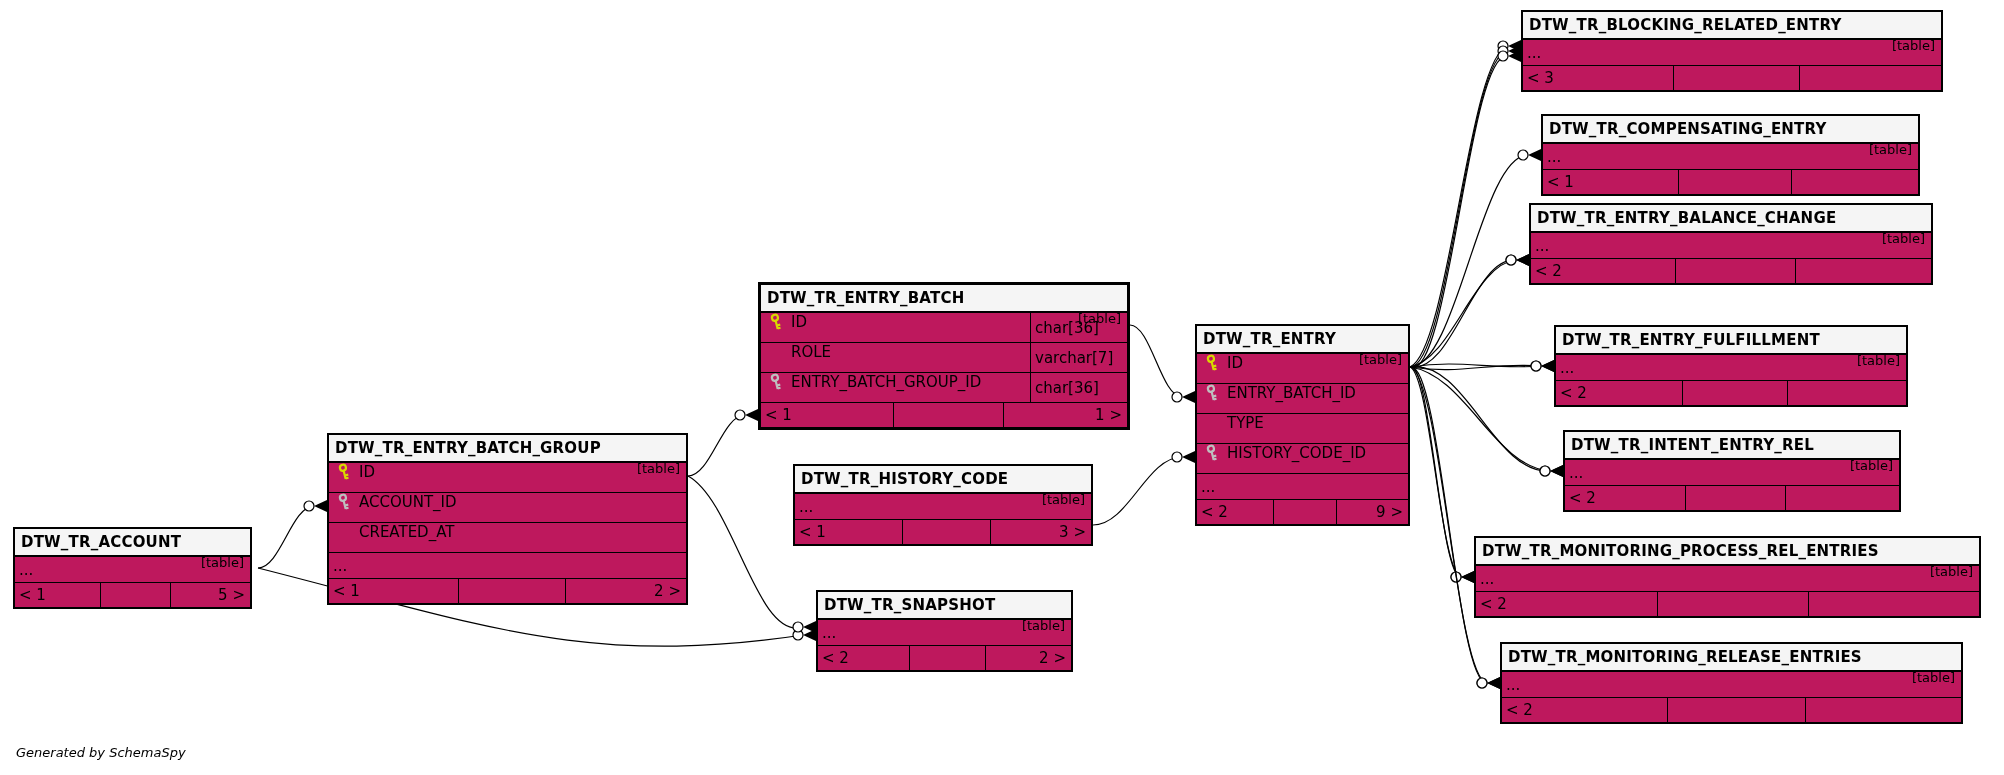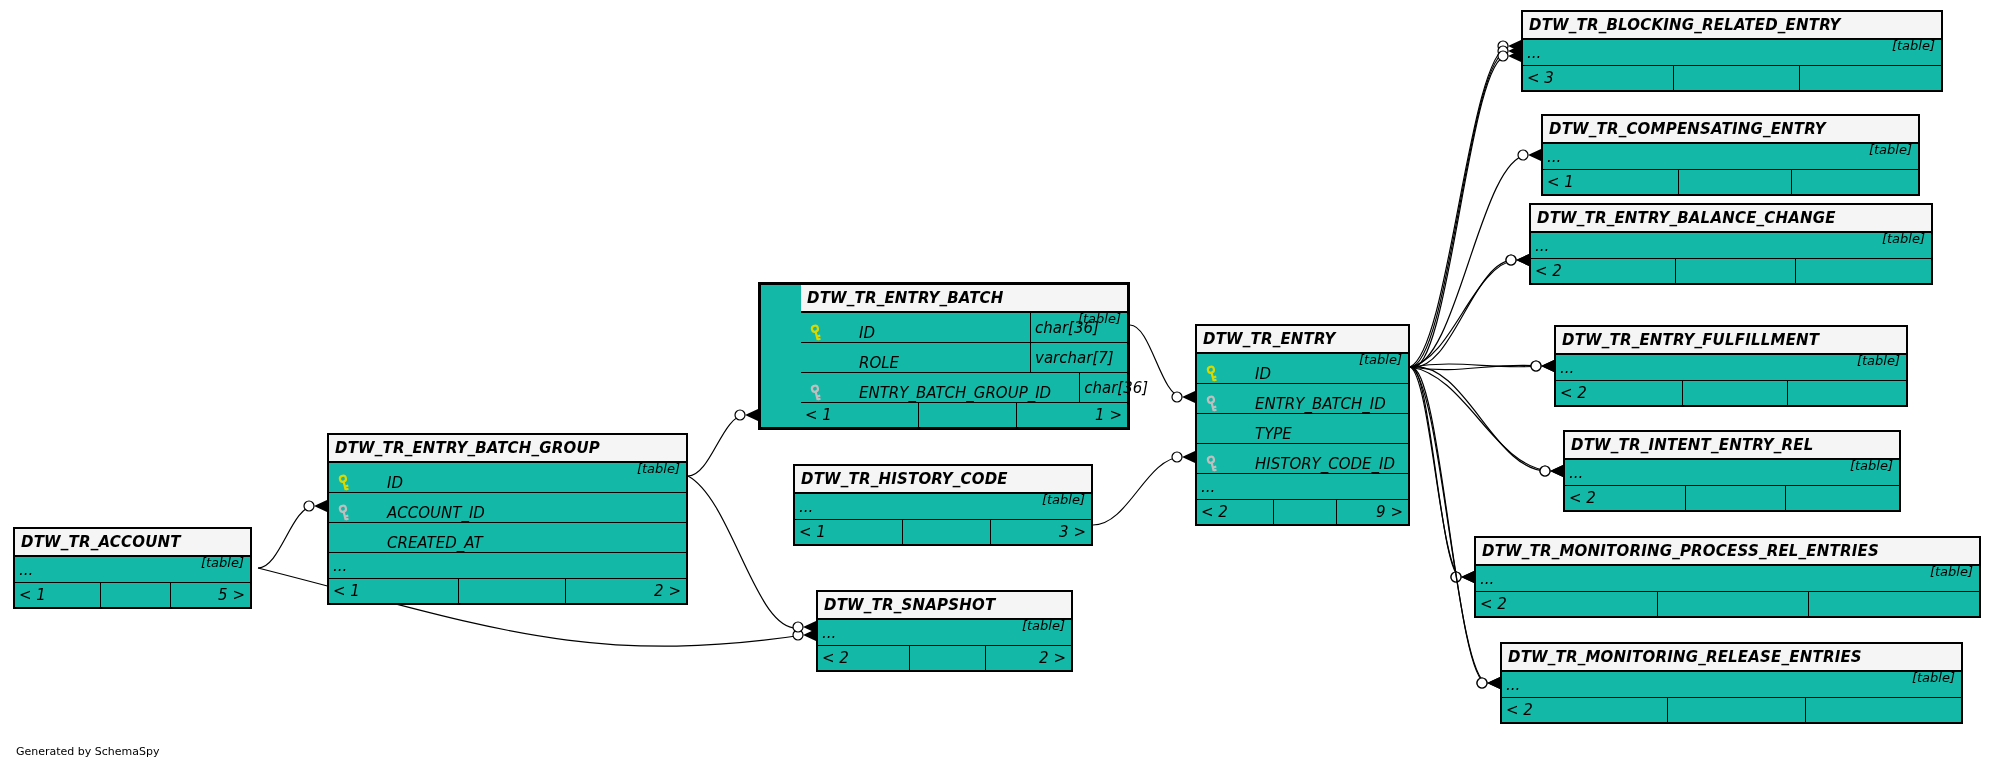--- a/index.html
+++ b/index.html
@@ -1,37 +1,37 @@
 <!DOCTYPE html>
 <html><head>
 <meta charset="utf-8">
 <style>
   html,body{margin:0;padding:0;background:#ffffff;}
   #canvas{position:relative;width:2004px;height:775px;background:#ffffff;overflow:hidden;
           font-family:"DejaVu Sans","Liberation Sans",sans-serif;color:#000;}
   #edges{position:absolute;left:0;top:0;width:2004px;height:775px;}
-  .tbox{position:absolute;background:#14b8a6;border:2px solid #000;box-sizing:border-box;font-size:15px;font-style:italic;}
-  .tbox.emph{border-width:3px;padding-left:40px;}
+  .tbox{position:absolute;background:#be185d;border:2px solid #000;box-sizing:border-box;font-size:15px;}
+  .tbox.emph{border-width:3px;}
   .hdr{height:28px;background:#f5f5f5;border-bottom:2px solid #000;display:flex;align-items:center;
        padding:0 6px;box-sizing:border-box;white-space:nowrap;}
   .tname{font-weight:bold;flex:1;letter-spacing:0.2px;}
   .ttag{font-size:13px;margin-left:14px;margin-top:40px;}
-  .crow{height:30px;display:flex;align-items:flex-end;border-bottom:1px solid #000;box-sizing:border-box;white-space:nowrap;gap:28px;}
+  .crow{height:30px;display:flex;align-items:flex-start;border-bottom:1px solid #000;box-sizing:border-box;white-space:nowrap;}
   .keyg{width:30px;display:flex;justify-content:center;align-items:center;flex:0 0 30px;}
   .cname{flex:1;}
   .ctype{flex:0 0 97px;border-left:1px solid #000;align-self:stretch;display:flex;align-items:center;
          padding:0 4px;box-sizing:border-box;}
   .ellrow{height:26px;display:flex;align-items:flex-end;border-bottom:1px solid #000;
           box-sizing:border-box;padding:0 4px 3px 4px;}
   .degrow{height:24px;display:flex;box-sizing:border-box;}
   .degcell{display:flex;align-items:center;box-sizing:border-box;}
   .deg-l{flex:0 0 36%;padding-left:4px;}
   .deg-m{flex:0 0 30%;border-left:1px solid #000;}
   .deg-r{flex:1;border-left:1px solid #000;justify-content:flex-end;padding-right:5px;}
-  #credit{position:absolute;left:16px;top:745px;font-size:11px;}
+  #credit{position:absolute;left:16px;top:745px;font-size:13px;font-style:italic;}
 </style>
 </head>
 <body>
 
 <div id="canvas">
   <svg id="edges" xmlns="http://www.w3.org/2000/svg" width="2004" height="775">
       <path d="M258,568 C280.4,568 291.6,506 314,506" fill="none" stroke="#000000" stroke-width="1.2"></path>
       <polygon points="327,500 327,512 314,506" fill="#000000"></polygon>
       <circle cx="309" cy="506" r="5" fill="#ffffff" stroke="#000000" stroke-width="1.2"></circle>
       <path d="M258,568 C476,623 585,668 803,635" fill="none" stroke="#000000" stroke-width="1.2"></path>

